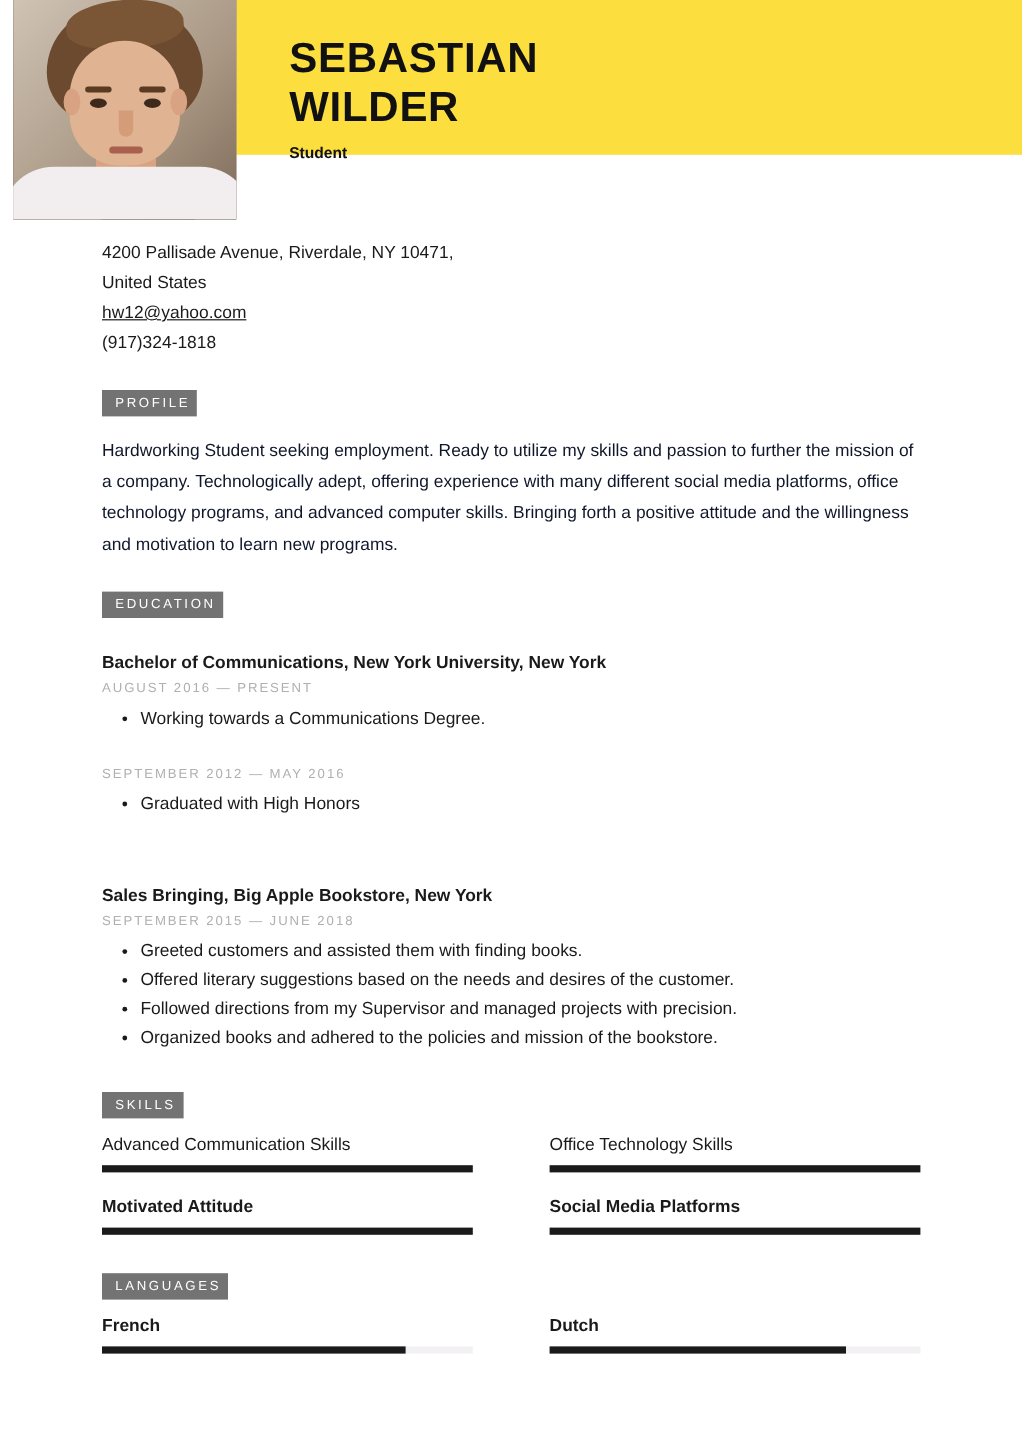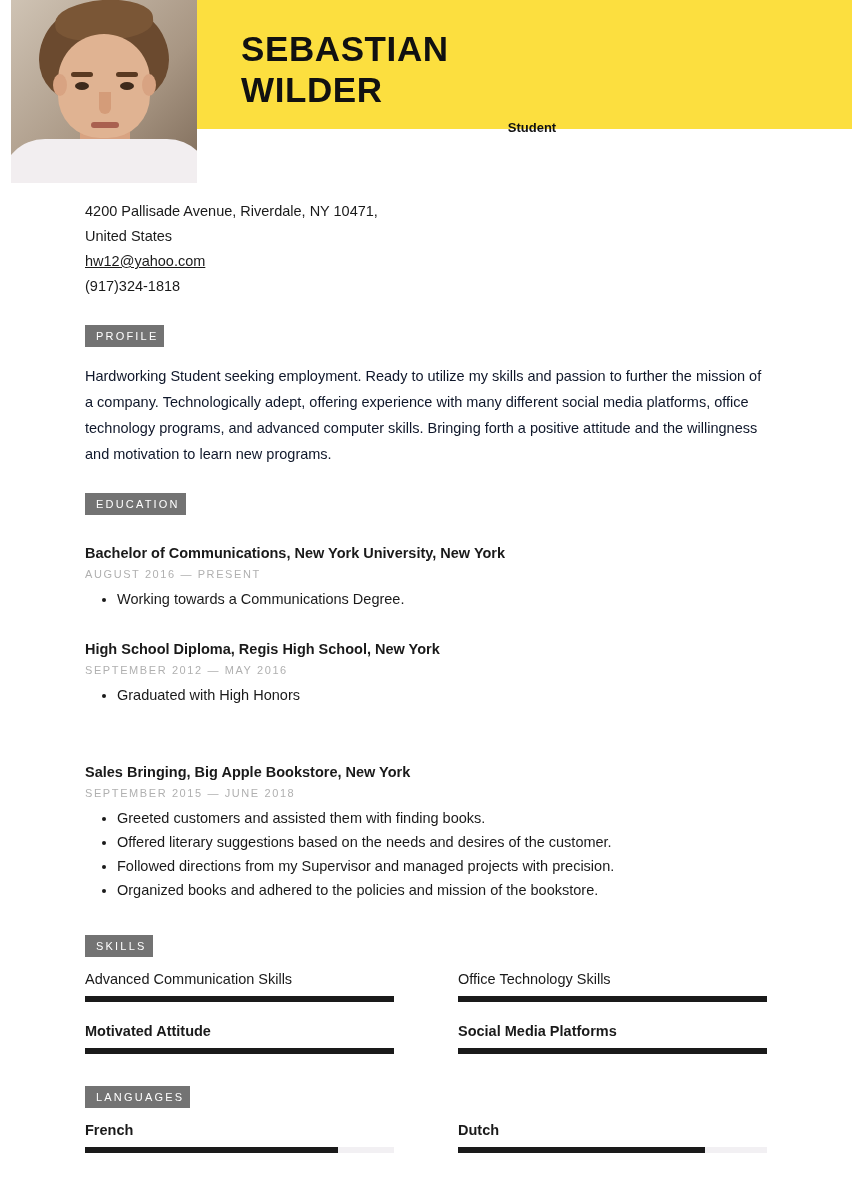--- a/index.html
+++ b/index.html
@@ -125,21 +125,20 @@
     font-weight: bold;
     letter-spacing: 0.6px;
     color: #111111;
     margin: 0;
   }
   .job-title {
     margin-top: 10px;
     font-size: 13px;
     font-weight: bold;
     color: #111111;
-    text-align: center;
   }
 
   
   .content {
     padding: 0 85px;
   }
   .section { margin-top: 0; }
   .sec-label {
     display: inline-block;
     background: #737373;
@@ -267,21 +266,20 @@
 
     <div class="entry">
       <div class="entry-title">Bachelor of Communications, New York University, New York</div>
       <div class="entry-date">AUGUST 2016 — PRESENT</div>
       <ul class="bullets">
         <li>Working towards a Communications Degree.</li>
       </ul>
     </div>
 
     <div class="entry">
-      <div class="entry-title">High School Diploma, Regis High School, New York</div>
       <div class="entry-date">SEPTEMBER 2012 — MAY 2016</div>
       <ul class="bullets">
         <li>Graduated with High Honors</li>
       </ul>
     </div>
   </div>
 
   <div class="spacer-26"></div>
   <div class="section">
 

